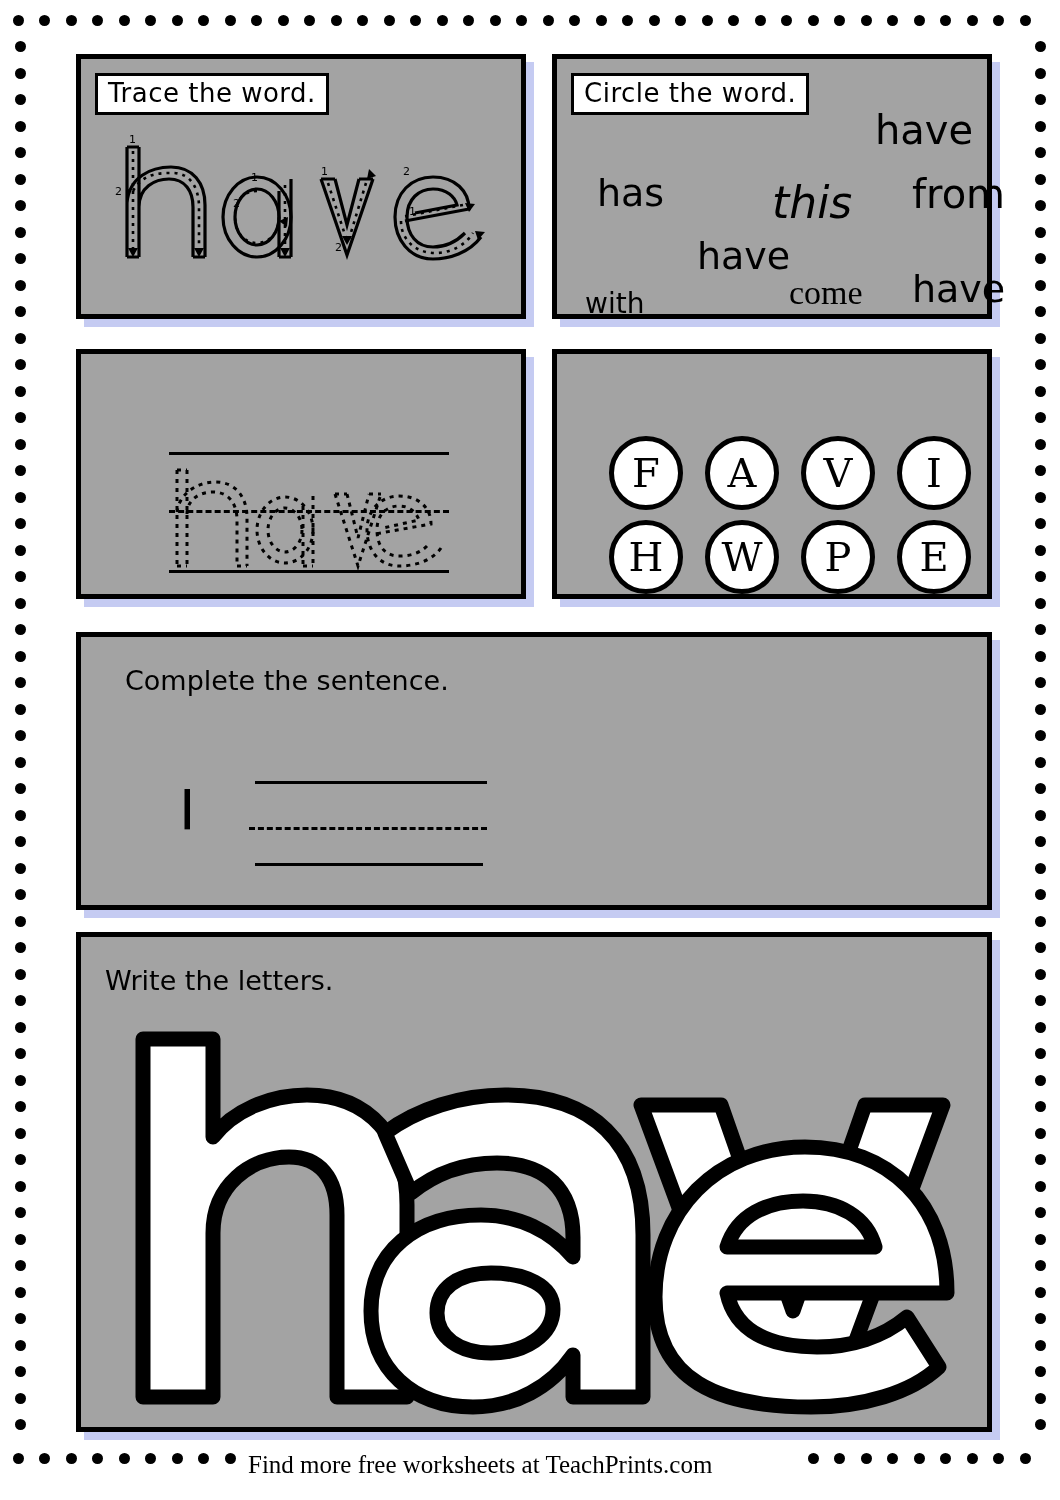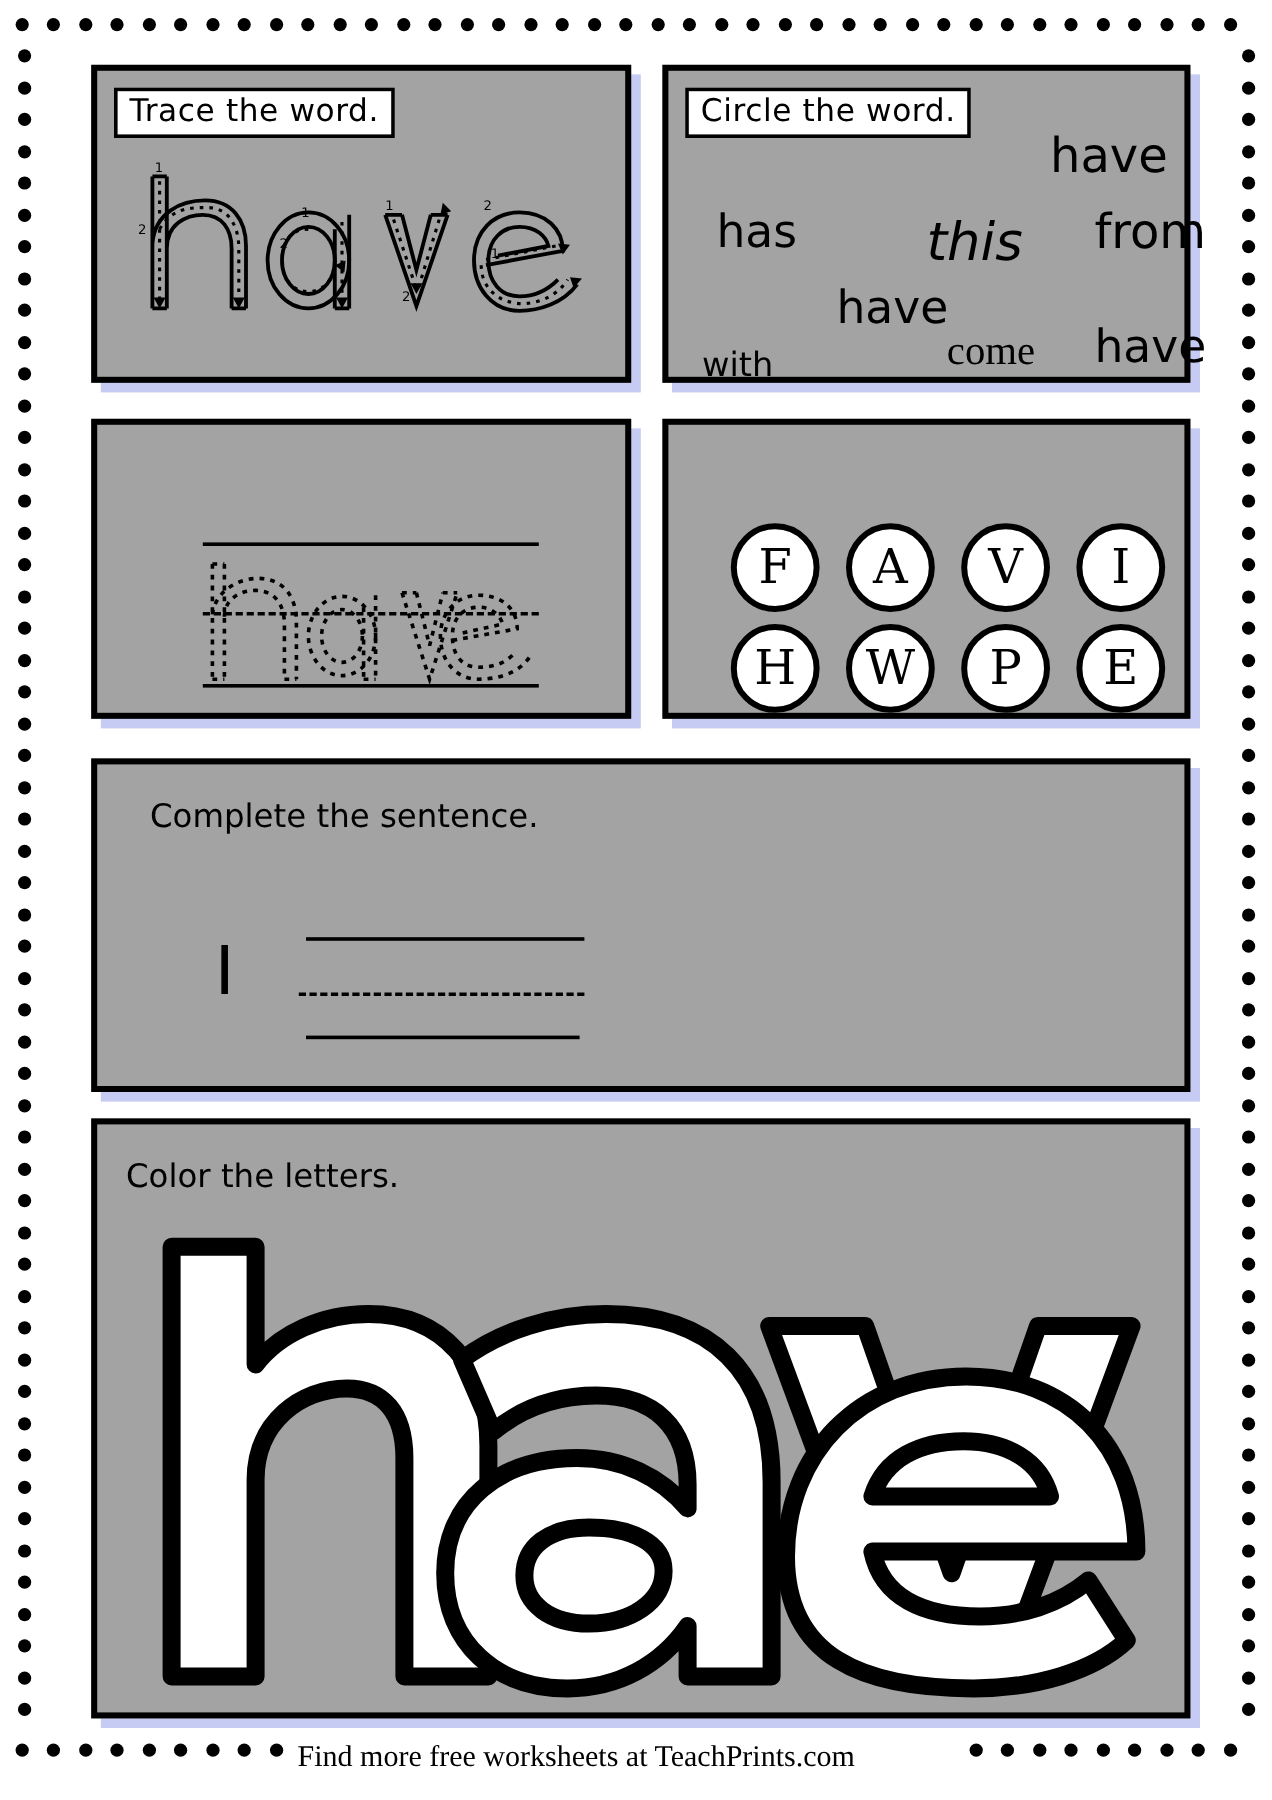--- a/index.html
+++ b/index.html
@@ -430,21 +430,21 @@
       <div class="rule-solid" style="left:6px; top:16px; width:232px;"></div>
       <div class="rule-dashed" style="left:0px; top:62px; width:238px;"></div>
       <div class="rule-solid" style="left:6px; top:98px; width:228px;"></div>
     </div>
 
   </div>
 
   <div class="panel-shadow" style="left:40px; top:908px; width:916px; height:500px;"></div>
   <div class="panel" style="left:32px; top:900px; width:916px; height:500px;">
 
-    <div class="plain-label" style="left:24px; top:28px;">Color the letters.</div>
+    <div class="plain-label" style="left:24px; top:28px;">Write the letters.</div>
 
     <div style="position:absolute; left:40px; top:88px;">
       <svg width="840" height="390" viewBox="0 0 840 390">
         <g fill="#ffffff" stroke="#000" stroke-width="15" stroke-linejoin="round" stroke-linecap="round">
 
           <path d="M22 14 L92 14 L92 112
                    C112 86 148 70 186 70
                    C248 70 286 114 286 180
                    L286 372 L216 372 L216 190
                    C216 152 198 132 168 132

